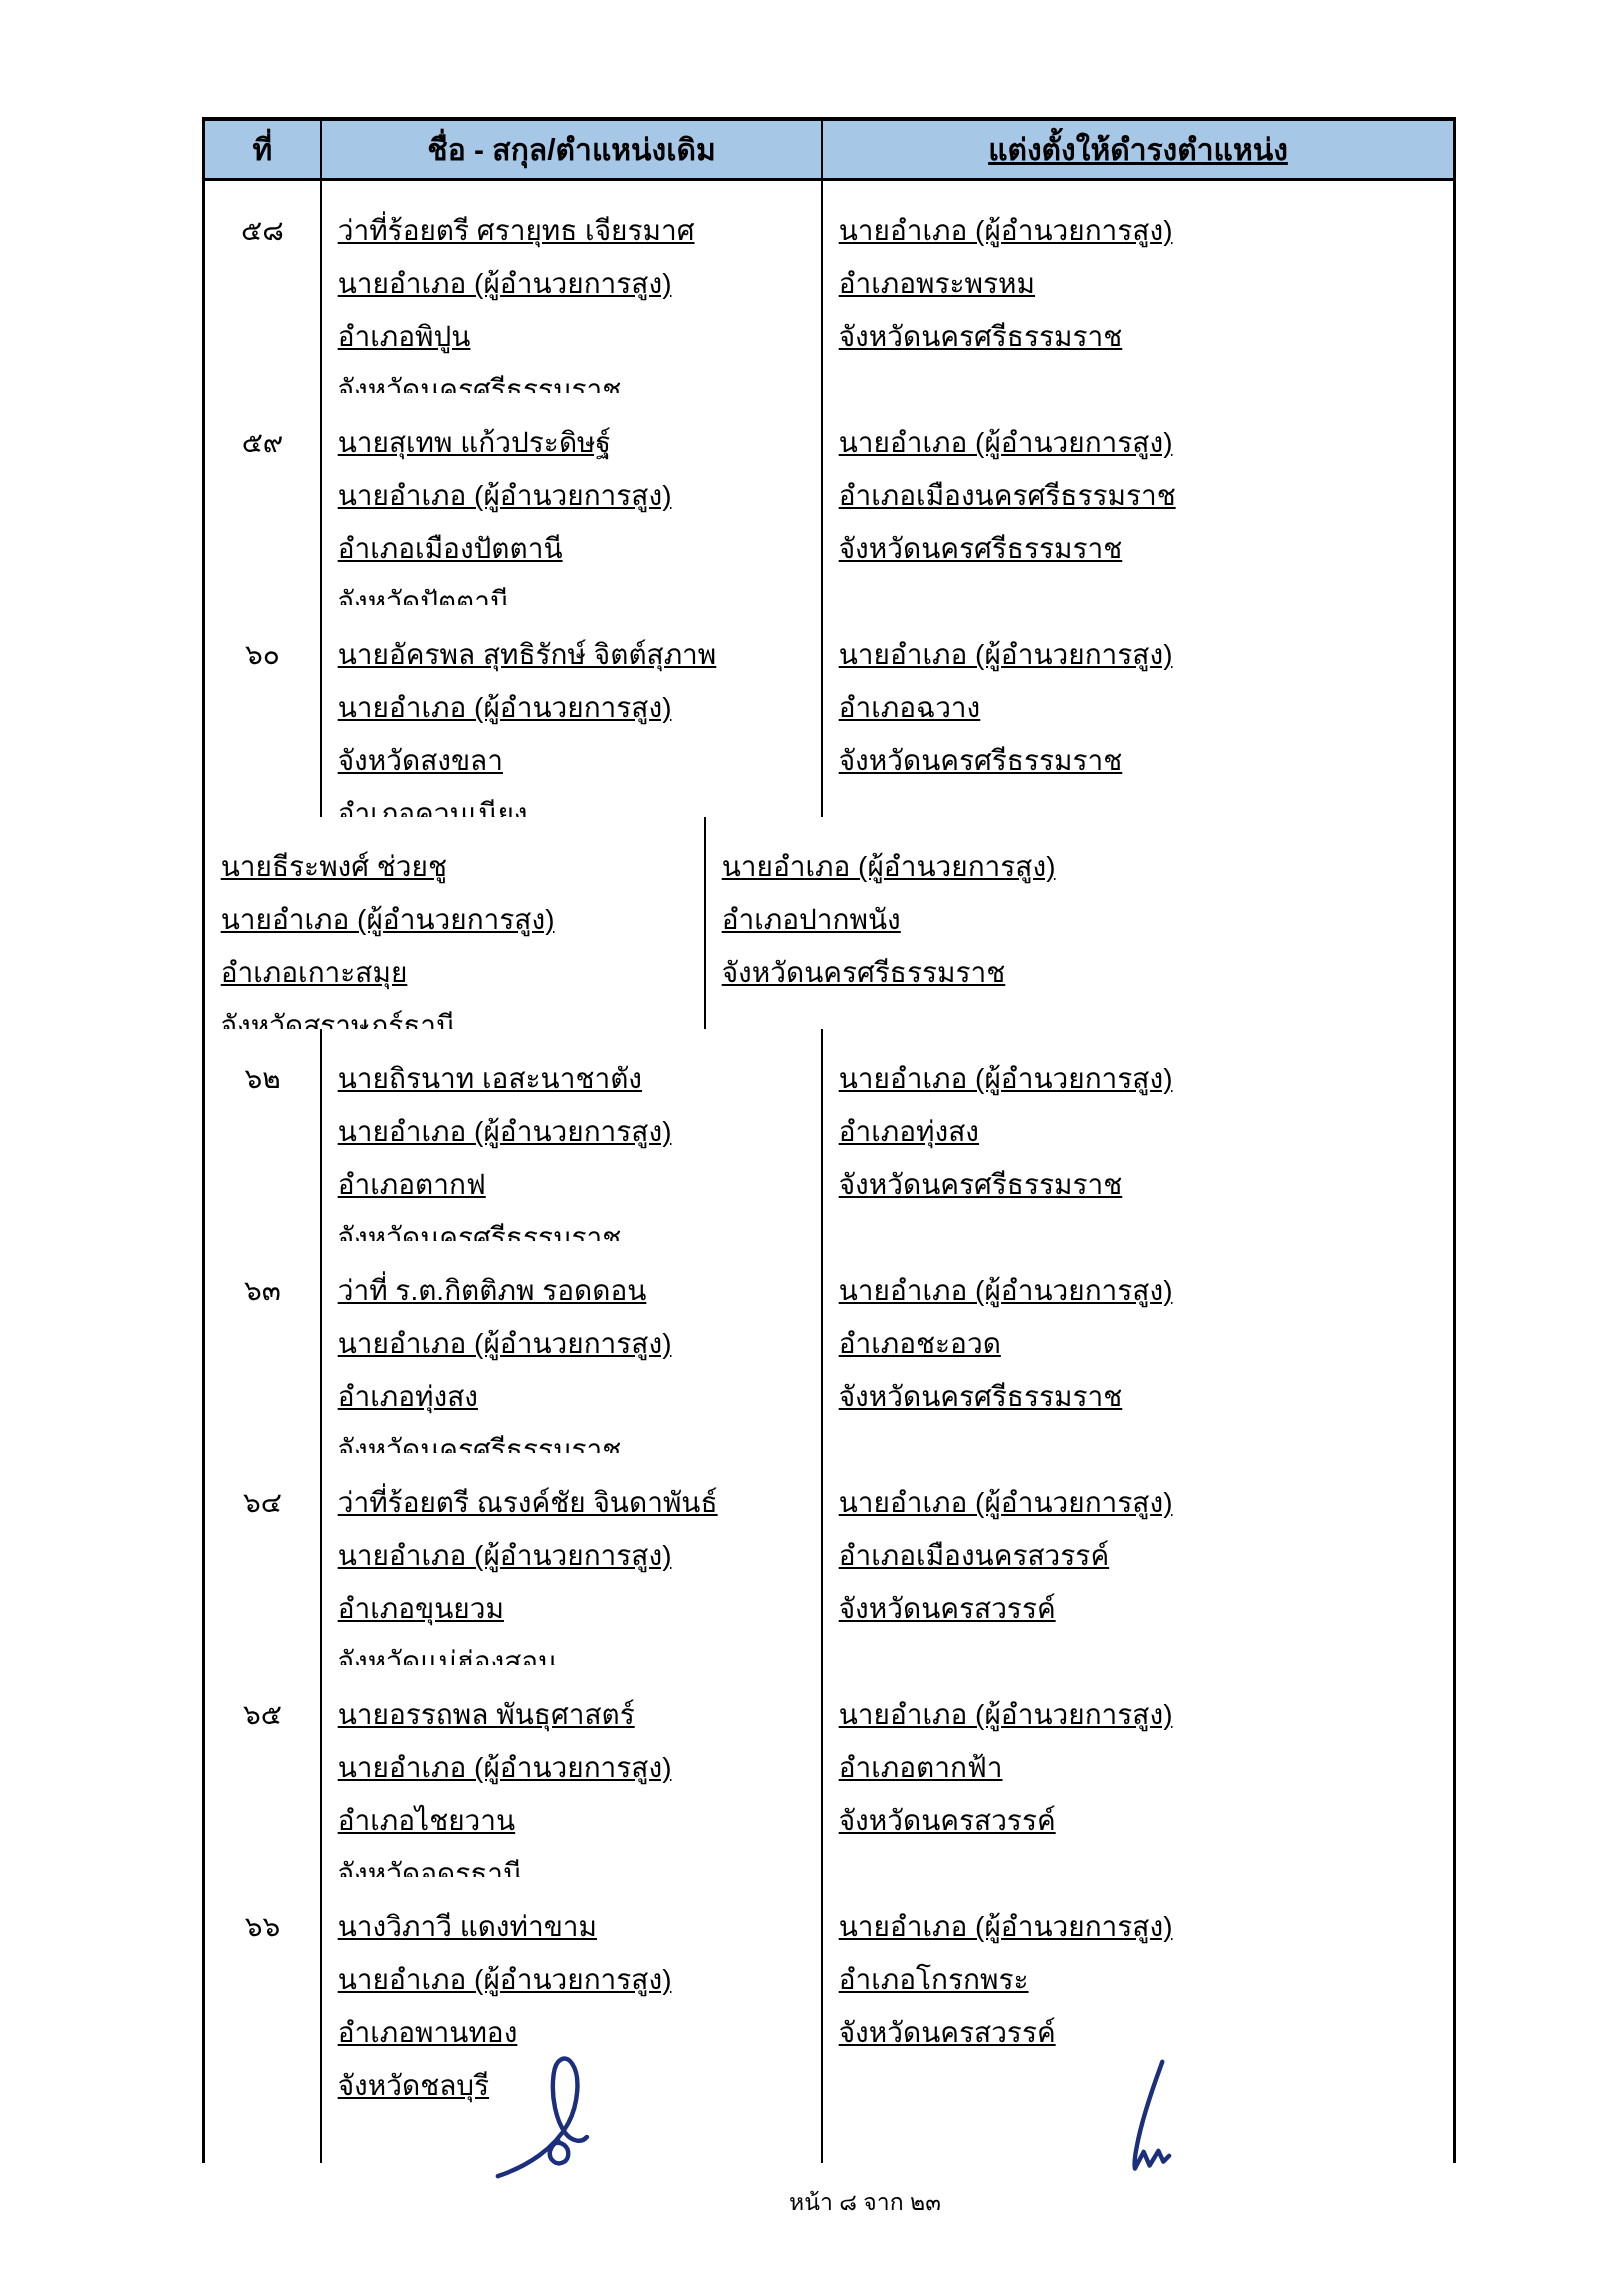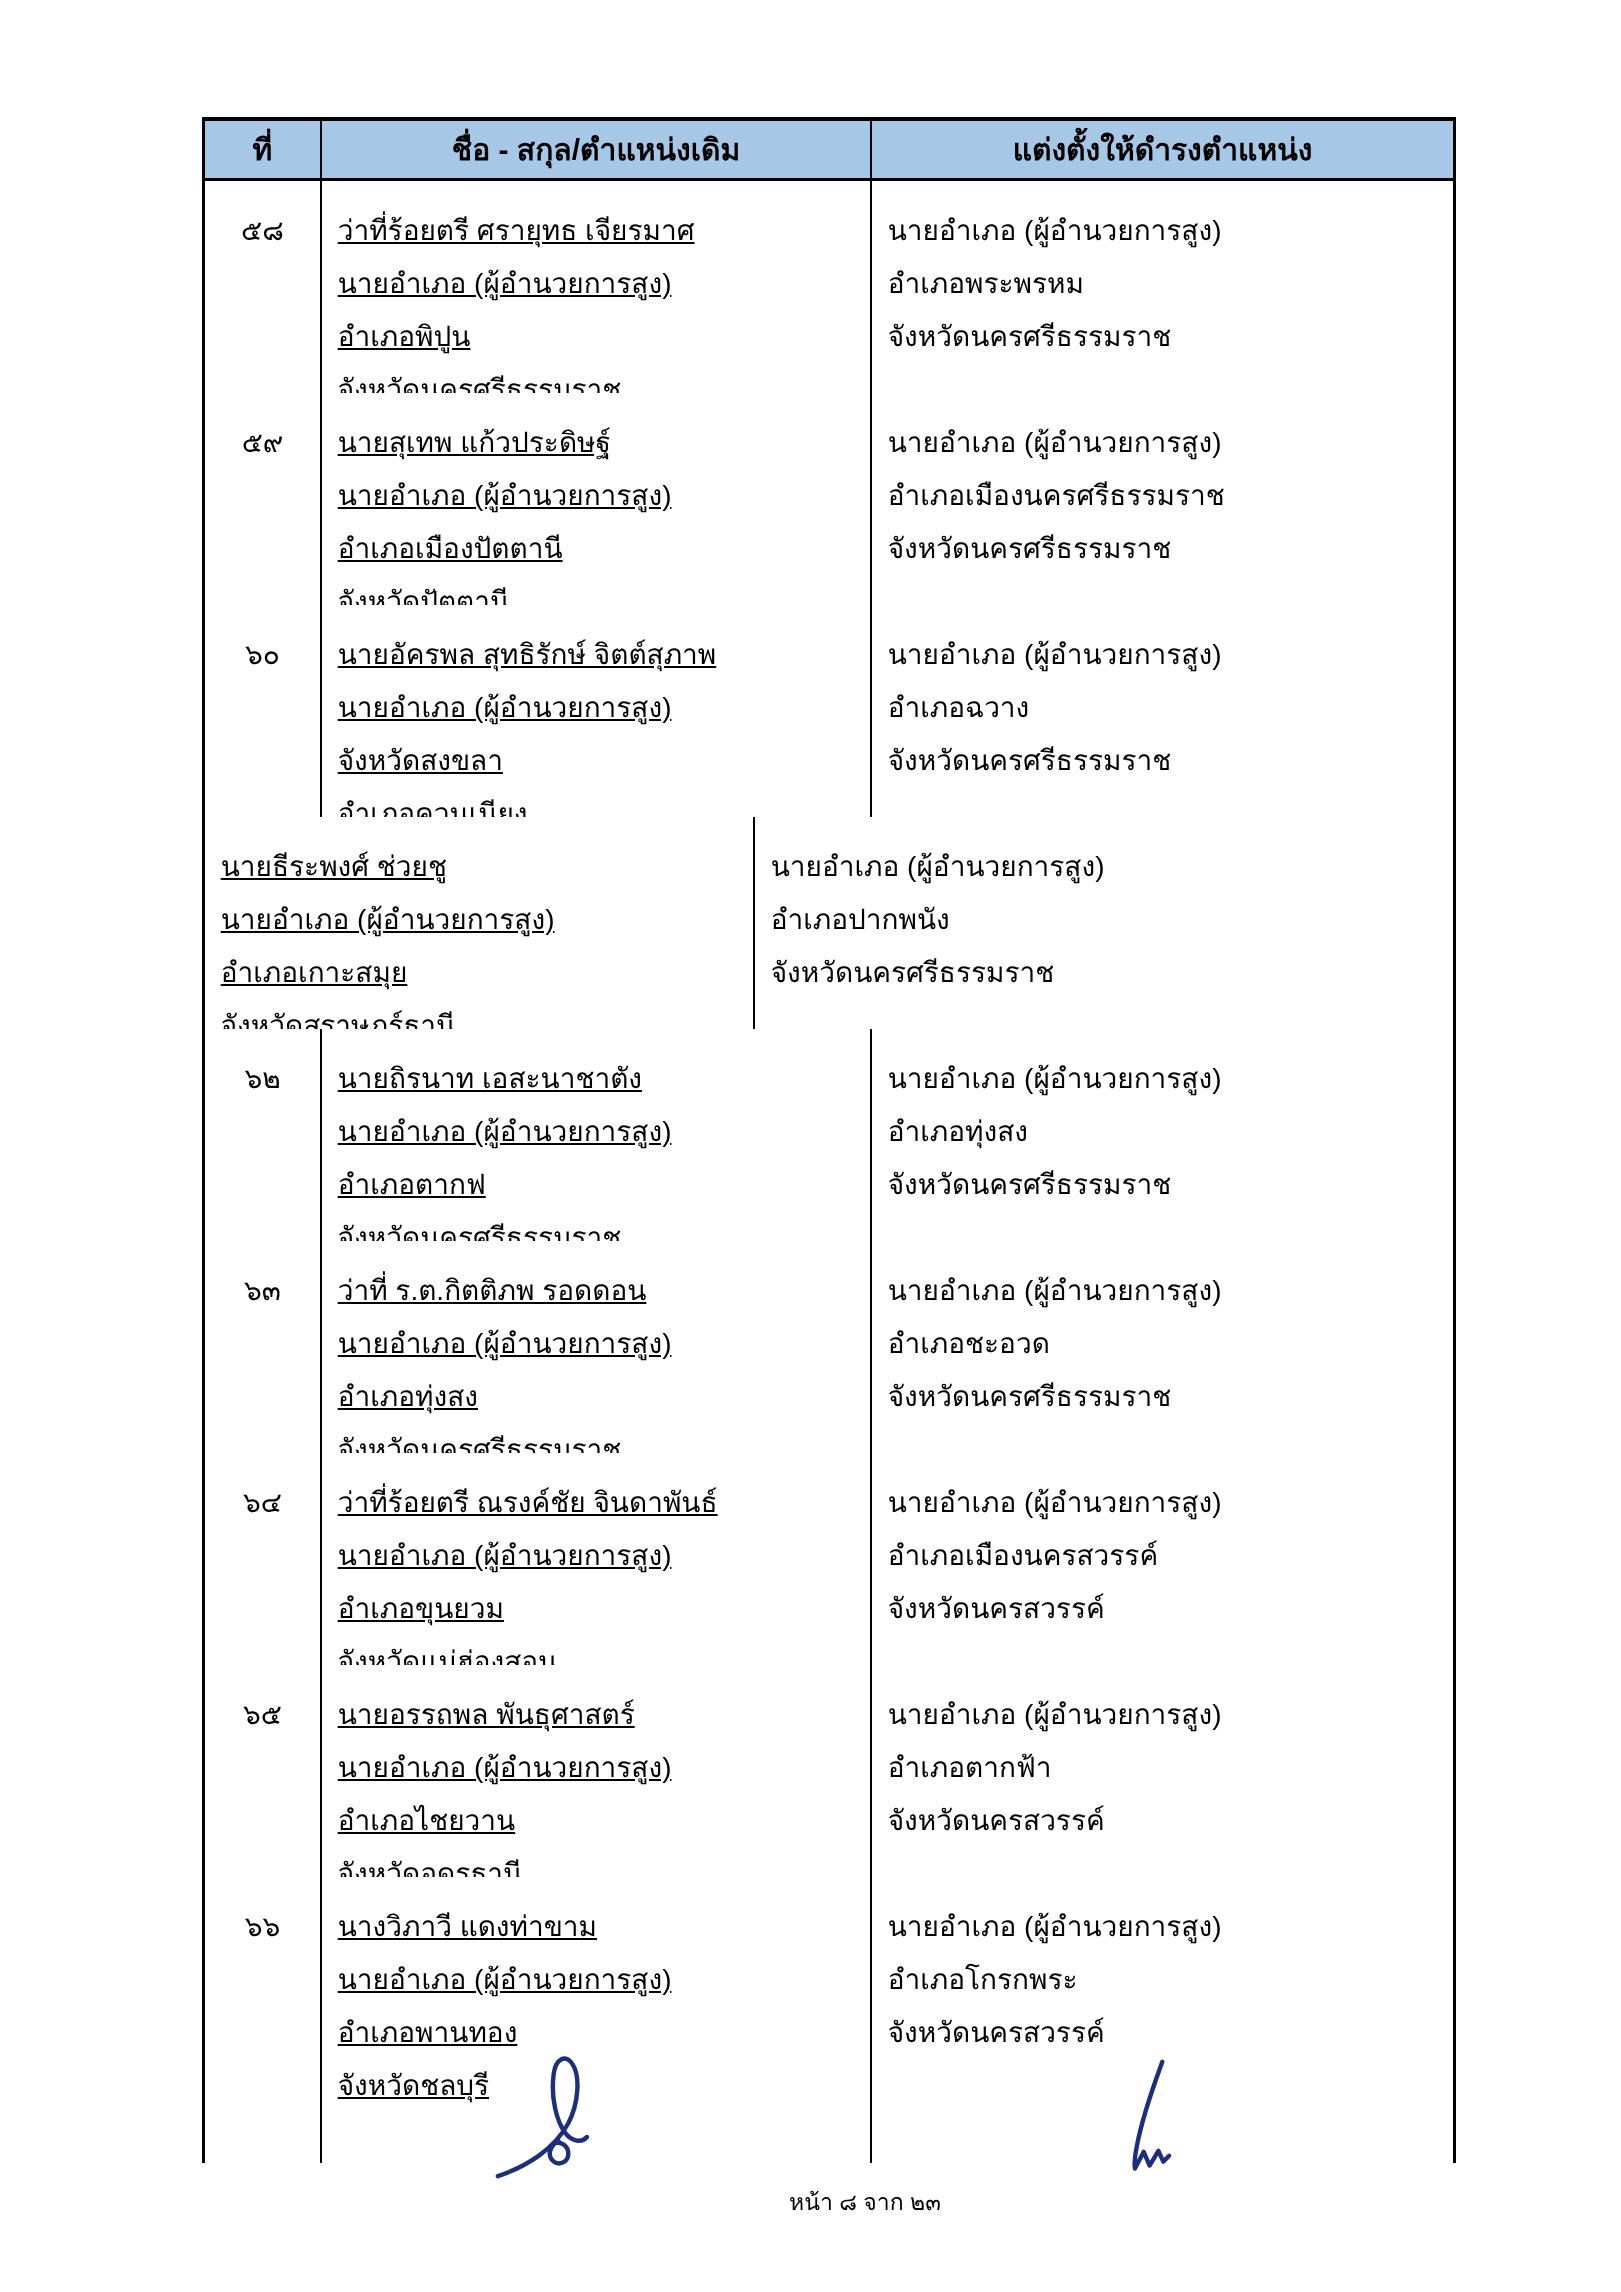--- a/index.html
+++ b/index.html
@@ -32,22 +32,22 @@
     font-size: 30px;
   }
   .thead .hcell {
     box-sizing: border-box;
     line-height: 57px;
     text-align: center;
     overflow: hidden;
     white-space: nowrap;
   }
   .c-no  { width: 117px; border-right: 2.9px solid #000; box-sizing: border-box; }
-  .c-old { width: 550px; border-right: 2.9px solid #000; box-sizing: border-box; }
-  .c-new { flex: 1; box-sizing: border-box; }
+  .c-old { width: 501px; border-right: 2.9px solid #000; box-sizing: border-box; }
+  .c-new { flex: 1; box-sizing: border-box; text-decoration: underline; }
   .tbody .trow {
     display: flex;
     height: 212px;
   }
   .tbody .trow:last-child { height: 286px; }
   .tbody .cell {
     box-sizing: border-box;
     padding-top: 23px;
     font-size: 28px;
     line-height: 53px;

